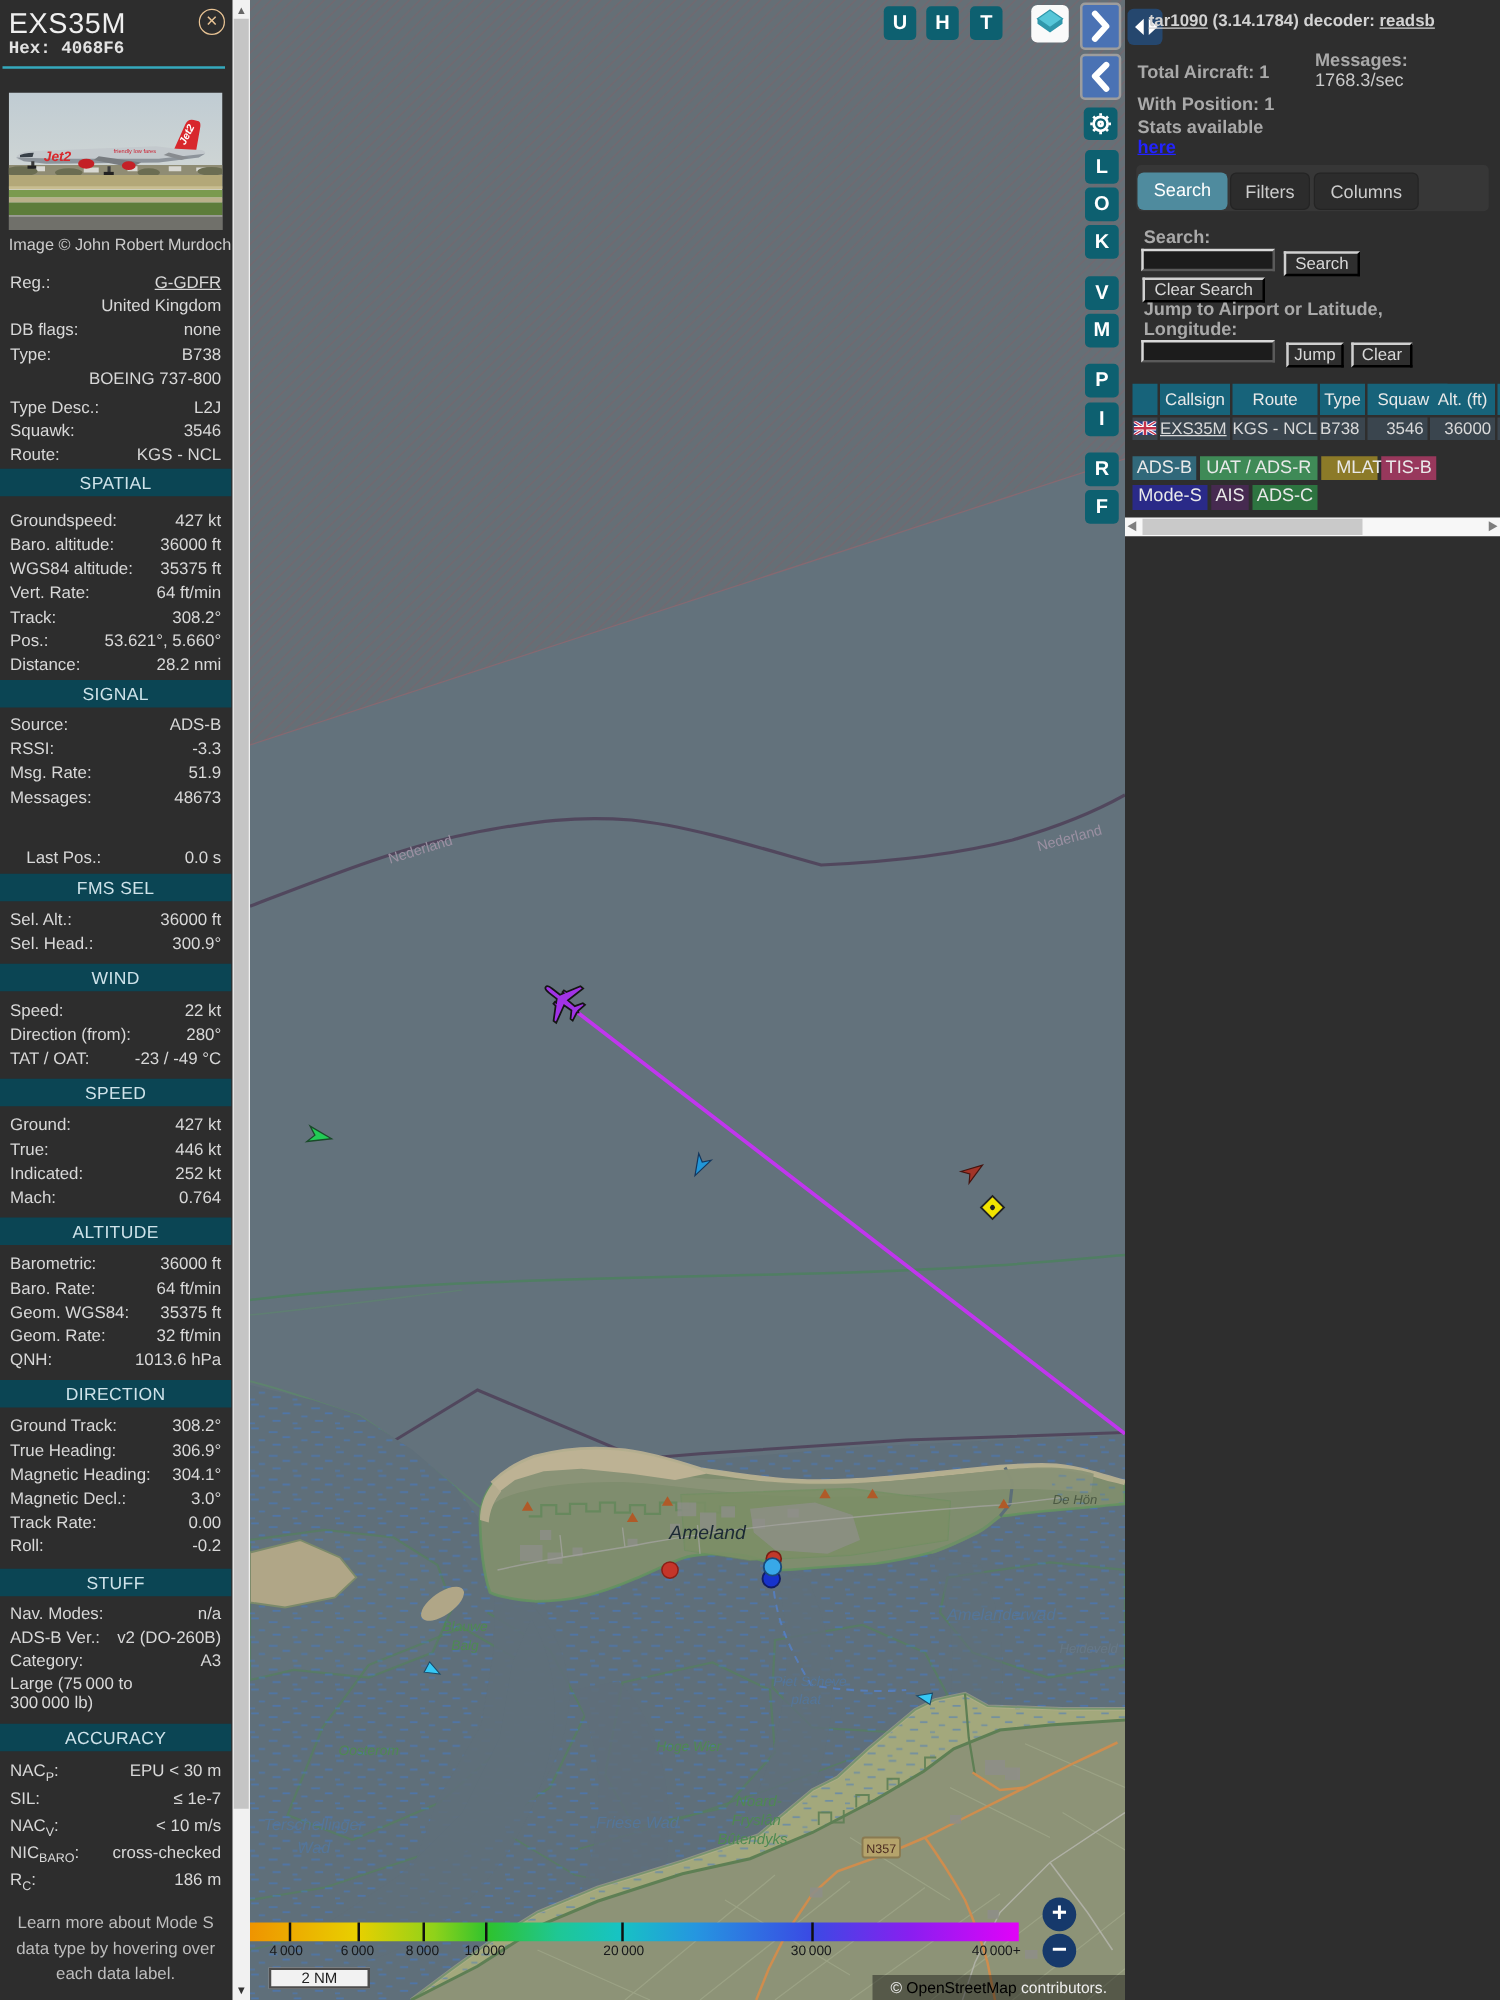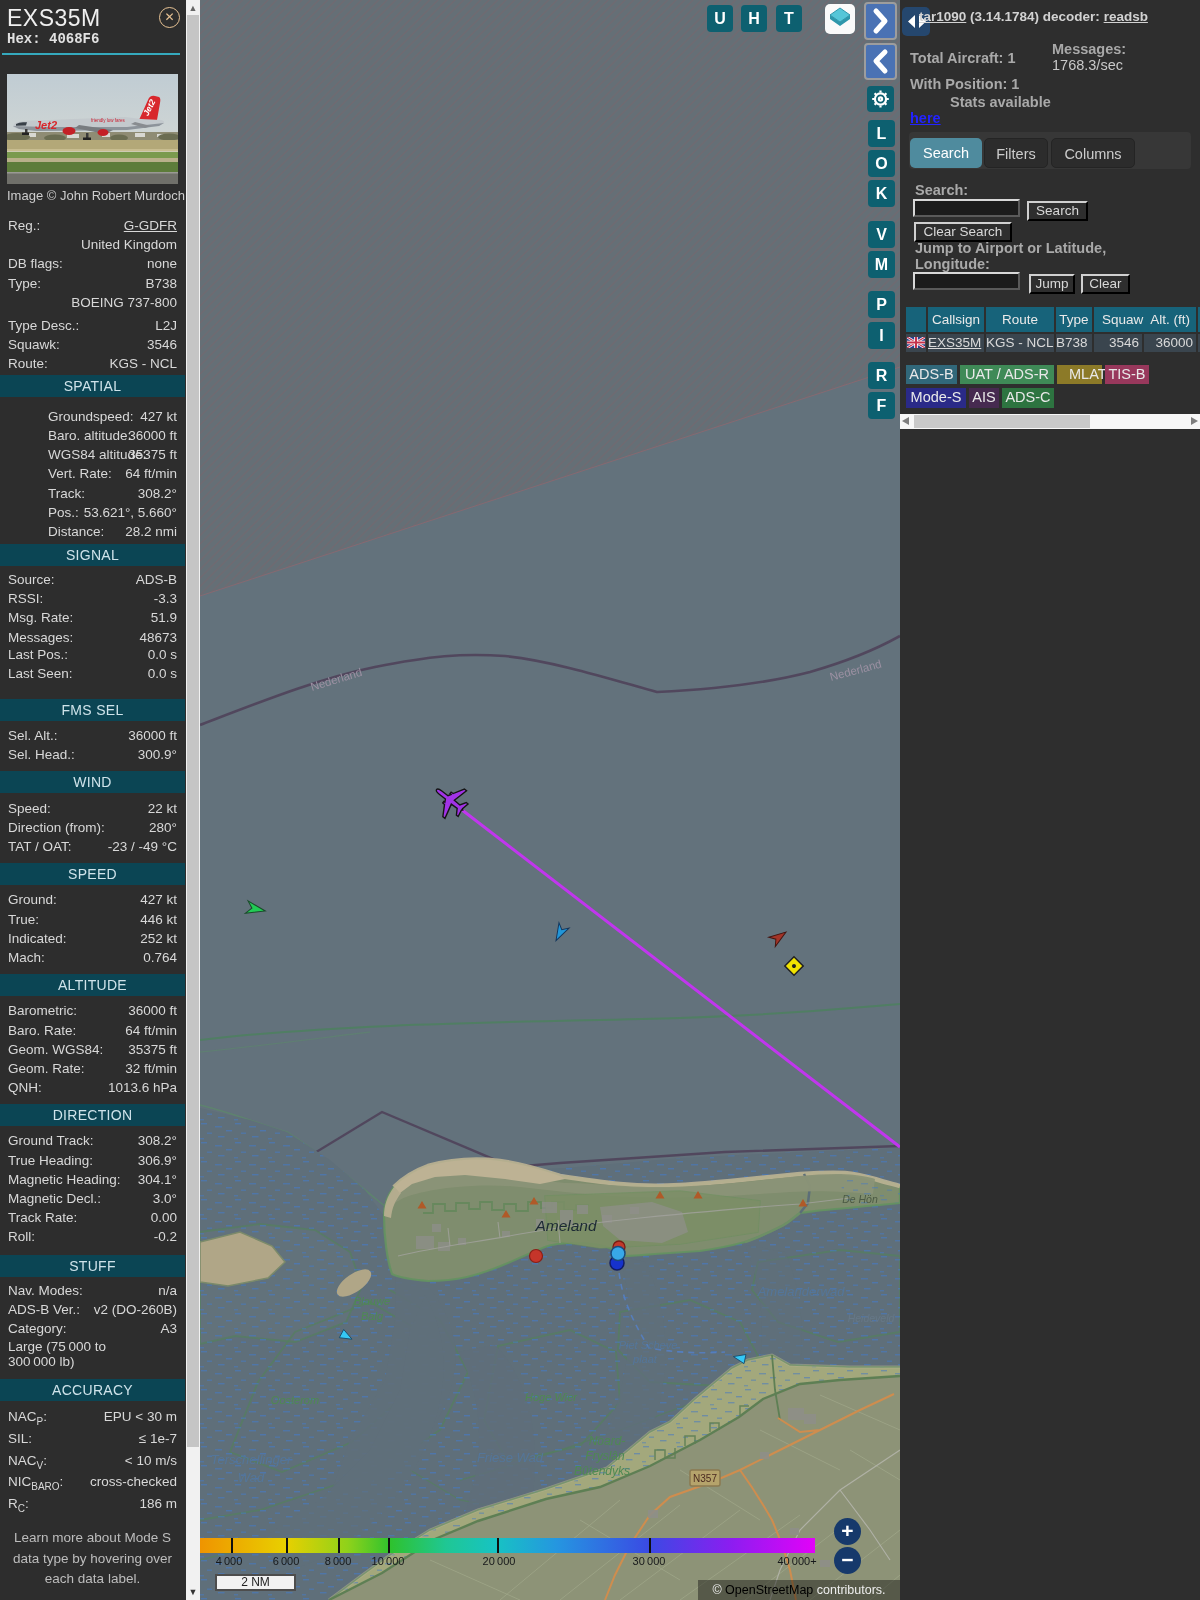--- a/index.html
+++ b/index.html
@@ -129,37 +129,37 @@
     <div class="row">
         <span class="v">BOEING 737-800</span>
       </div>
   </div>
   <div class="rows" style="top:316px;">
     <div class="row">Type Desc.:<span class="v">L2J</span></div>
     <div class="row">Squawk:<span class="v">3546</span></div>
     <div class="row">Route:<span class="v">KGS - NCL</span></div>
   </div>
   <div class="band" style="top:375px;">SPATIAL</div>
-  <div class="rows" style="top:406.8px;padding-left:40px;">
+  <div class="rows" style="top:406.8px;">
     <div class="row">Groundspeed:<span class="v">427&nbsp;kt</span></div>
     <div class="row">Baro. altitude:<span class="v">36000&nbsp;ft</span></div>
     <div class="row">WGS84 altitude:<span class="v">35375&nbsp;ft</span></div>
     <div class="row">Vert. Rate:<span class="v">64&nbsp;ft/min</span></div>
     <div class="row">Track:<span class="v">308.2°</span></div>
     <div class="row">Pos.:<span class="v">53.621°,&nbsp;5.660°</span></div>
     <div class="row">Distance:<span class="v">28.2 nmi</span></div>
   </div>
   <div class="band" style="top:544px;">SIGNAL</div>
   <div class="rows" style="top:570px;">
     <div class="row">Source:<span class="v">ADS-B</span></div>
     <div class="row">RSSI:<span class="v">-3.3</span></div>
     <div class="row">Msg. Rate:<span class="v">51.9</span></div>
     <div class="row">Messages:<span class="v">48673</span></div>
   </div>
-  <div class="rows" style="top:645px;">
+  <div class="rows" style="top:676px;padding-left:13px;">
     <div class="row">Last Pos.:<span class="v">0.0 s</span></div>
     <div class="row">Last Seen:<span class="v">0.0 s</span></div>
   </div>
   <div class="band" style="top:699px;">FMS SEL</div>
   <div class="rows" style="top:726px;">
     <div class="row">Sel. Alt.:<span class="v">36000&nbsp;ft</span></div>
     <div class="row">Sel. Head.:<span class="v">300.9°</span></div>
   </div>
   <div class="band" style="top:771px;">WIND</div>
   <div class="rows" style="top:799px;">
@@ -448,21 +448,21 @@
 <div id="m-attr">© <span style="color:#000000;">OpenStreetMap</span> contributors.</div>
 </div>
 <div id="panel">
   <div class="abs" id="p-toggle"><svg width="28" height="29" viewBox="0 0 28 29">
         <path d="M13,8 L6,14.5 L13,21 Z M17,8 L24,14.5 L17,21 Z" fill="#fff"></path>
       </svg></div>
   <div class="abs" id="p-head"><u>tar1090</u> (3.14.1784) decoder: <u>readsb</u></div>
   <div class="abs pstat" style="left:10px;top:50px;">Total Aircraft: 1</div>
   <div class="abs pstat" style="left:152px;top:41px;">Messages:<br><span style="font-weight:normal;color:#c9c9c9;">1768.3/sec</span></div>
   <div class="abs pstat" style="left:10px;top:76px;">With Position: 1</div>
-  <div class="abs pstat" style="left:10px;top:94px;margin-left:40px;">Stats available</div>
+  <div class="abs pstat" style="left:10px;top:94px;">Stats available</div>
   <div class="abs" style="left:10px;top:110px;font-size:14.5px;font-weight:bold;"><u style="color:#2323ff;">here</u></div>
   <div class="abs" id="p-tabs">
     <div class="tab on" style="left:1px;width:72px;">Search</div>
     <div class="tab off" style="left:75px;width:64px;">Filters</div>
     <div class="tab off" style="left:142px;width:84px;">Columns</div>
   </div>
   <div class="plabel" style="left:15px;top:182px;">Search:</div>
   <div class="inp" style="left:13px;top:199px;width:107px;height:18px;"></div>
   <div class="btn" style="left:127px;top:201px;width:61px;height:20px;line-height:16px;">Search</div>
   <div class="btn" style="left:14px;top:222px;width:98px;height:20px;line-height:16px;">Clear Search</div>

